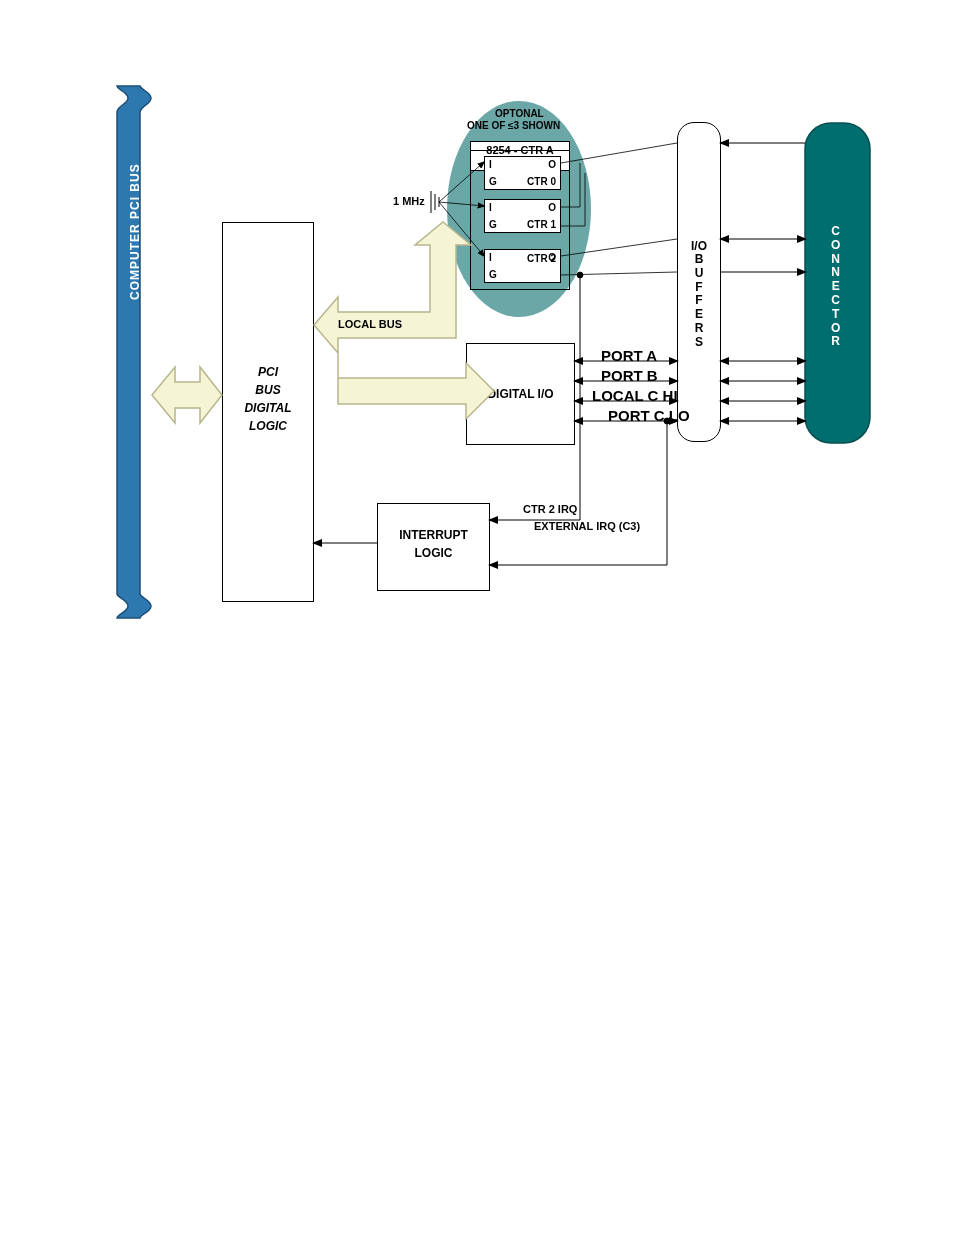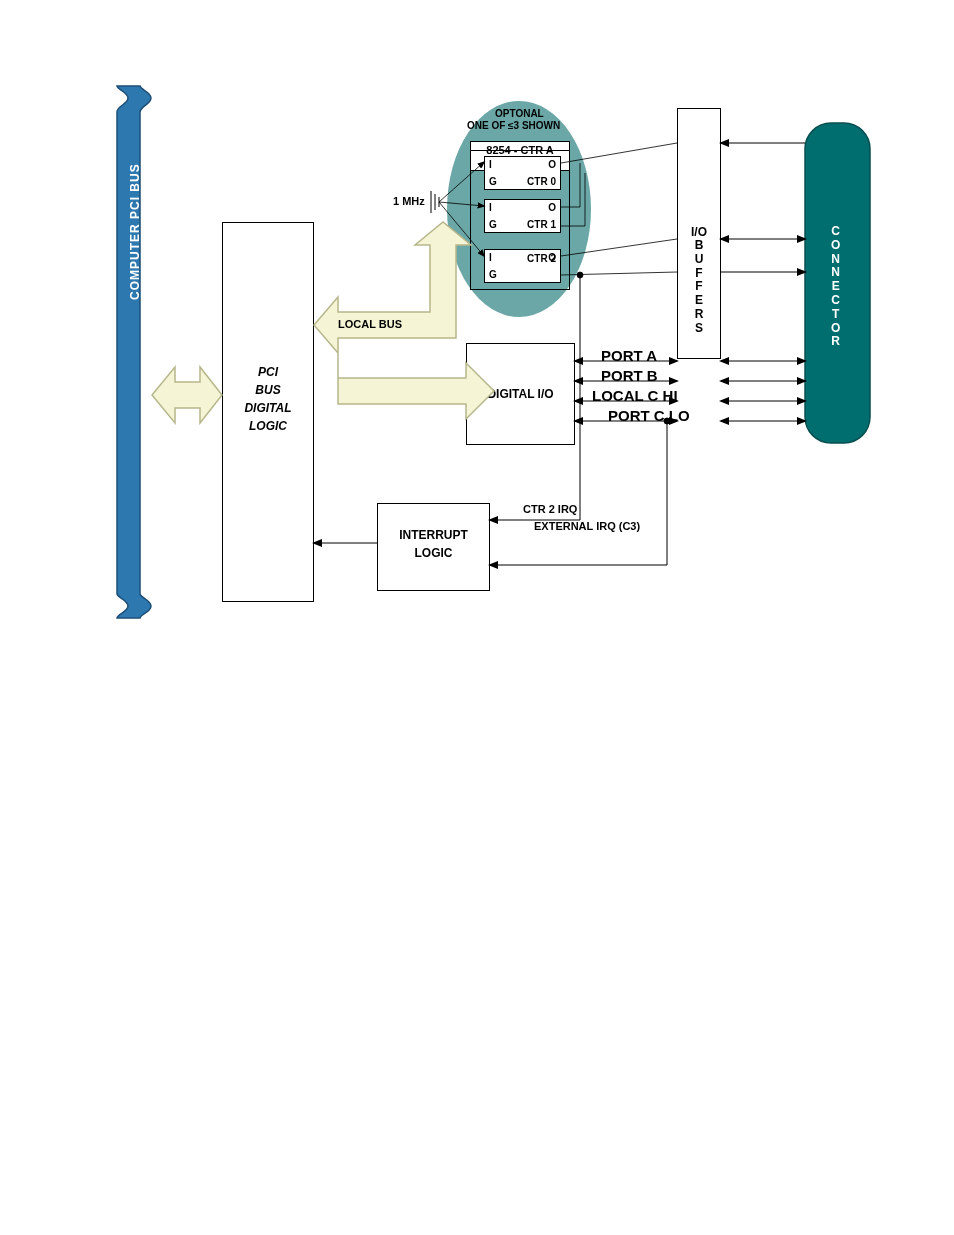--- a/index.html
+++ b/index.html
@@ -78,21 +78,21 @@
     <span>DIGITAL I/O</span>
   </div>
 
   <div class="box" style="left:377px; top:503px; width:113px; height:88px;">
     <div style="position:absolute; top:22px; width:100%; line-height:1.5;">
       <div>INTERRUPT</div>
       <div>LOGIC</div>
     </div>
   </div>
 
-  <div class="box" style="left:677px; top:108px; width:44px; height:251px;">
+  <div class="box" style="left:677px; top:122px; width:44px; height:320px;border-radius:17px;">
     <div style="position:absolute; top:116px; width:100%;">
       <div>I/O</div>
       <div class="vtext-stack">
         <div>B</div>
           <div>U</div>
           <div>F</div>
           <div>F</div>
           <div>E</div>
           <div>R</div>
           <div>S</div>

